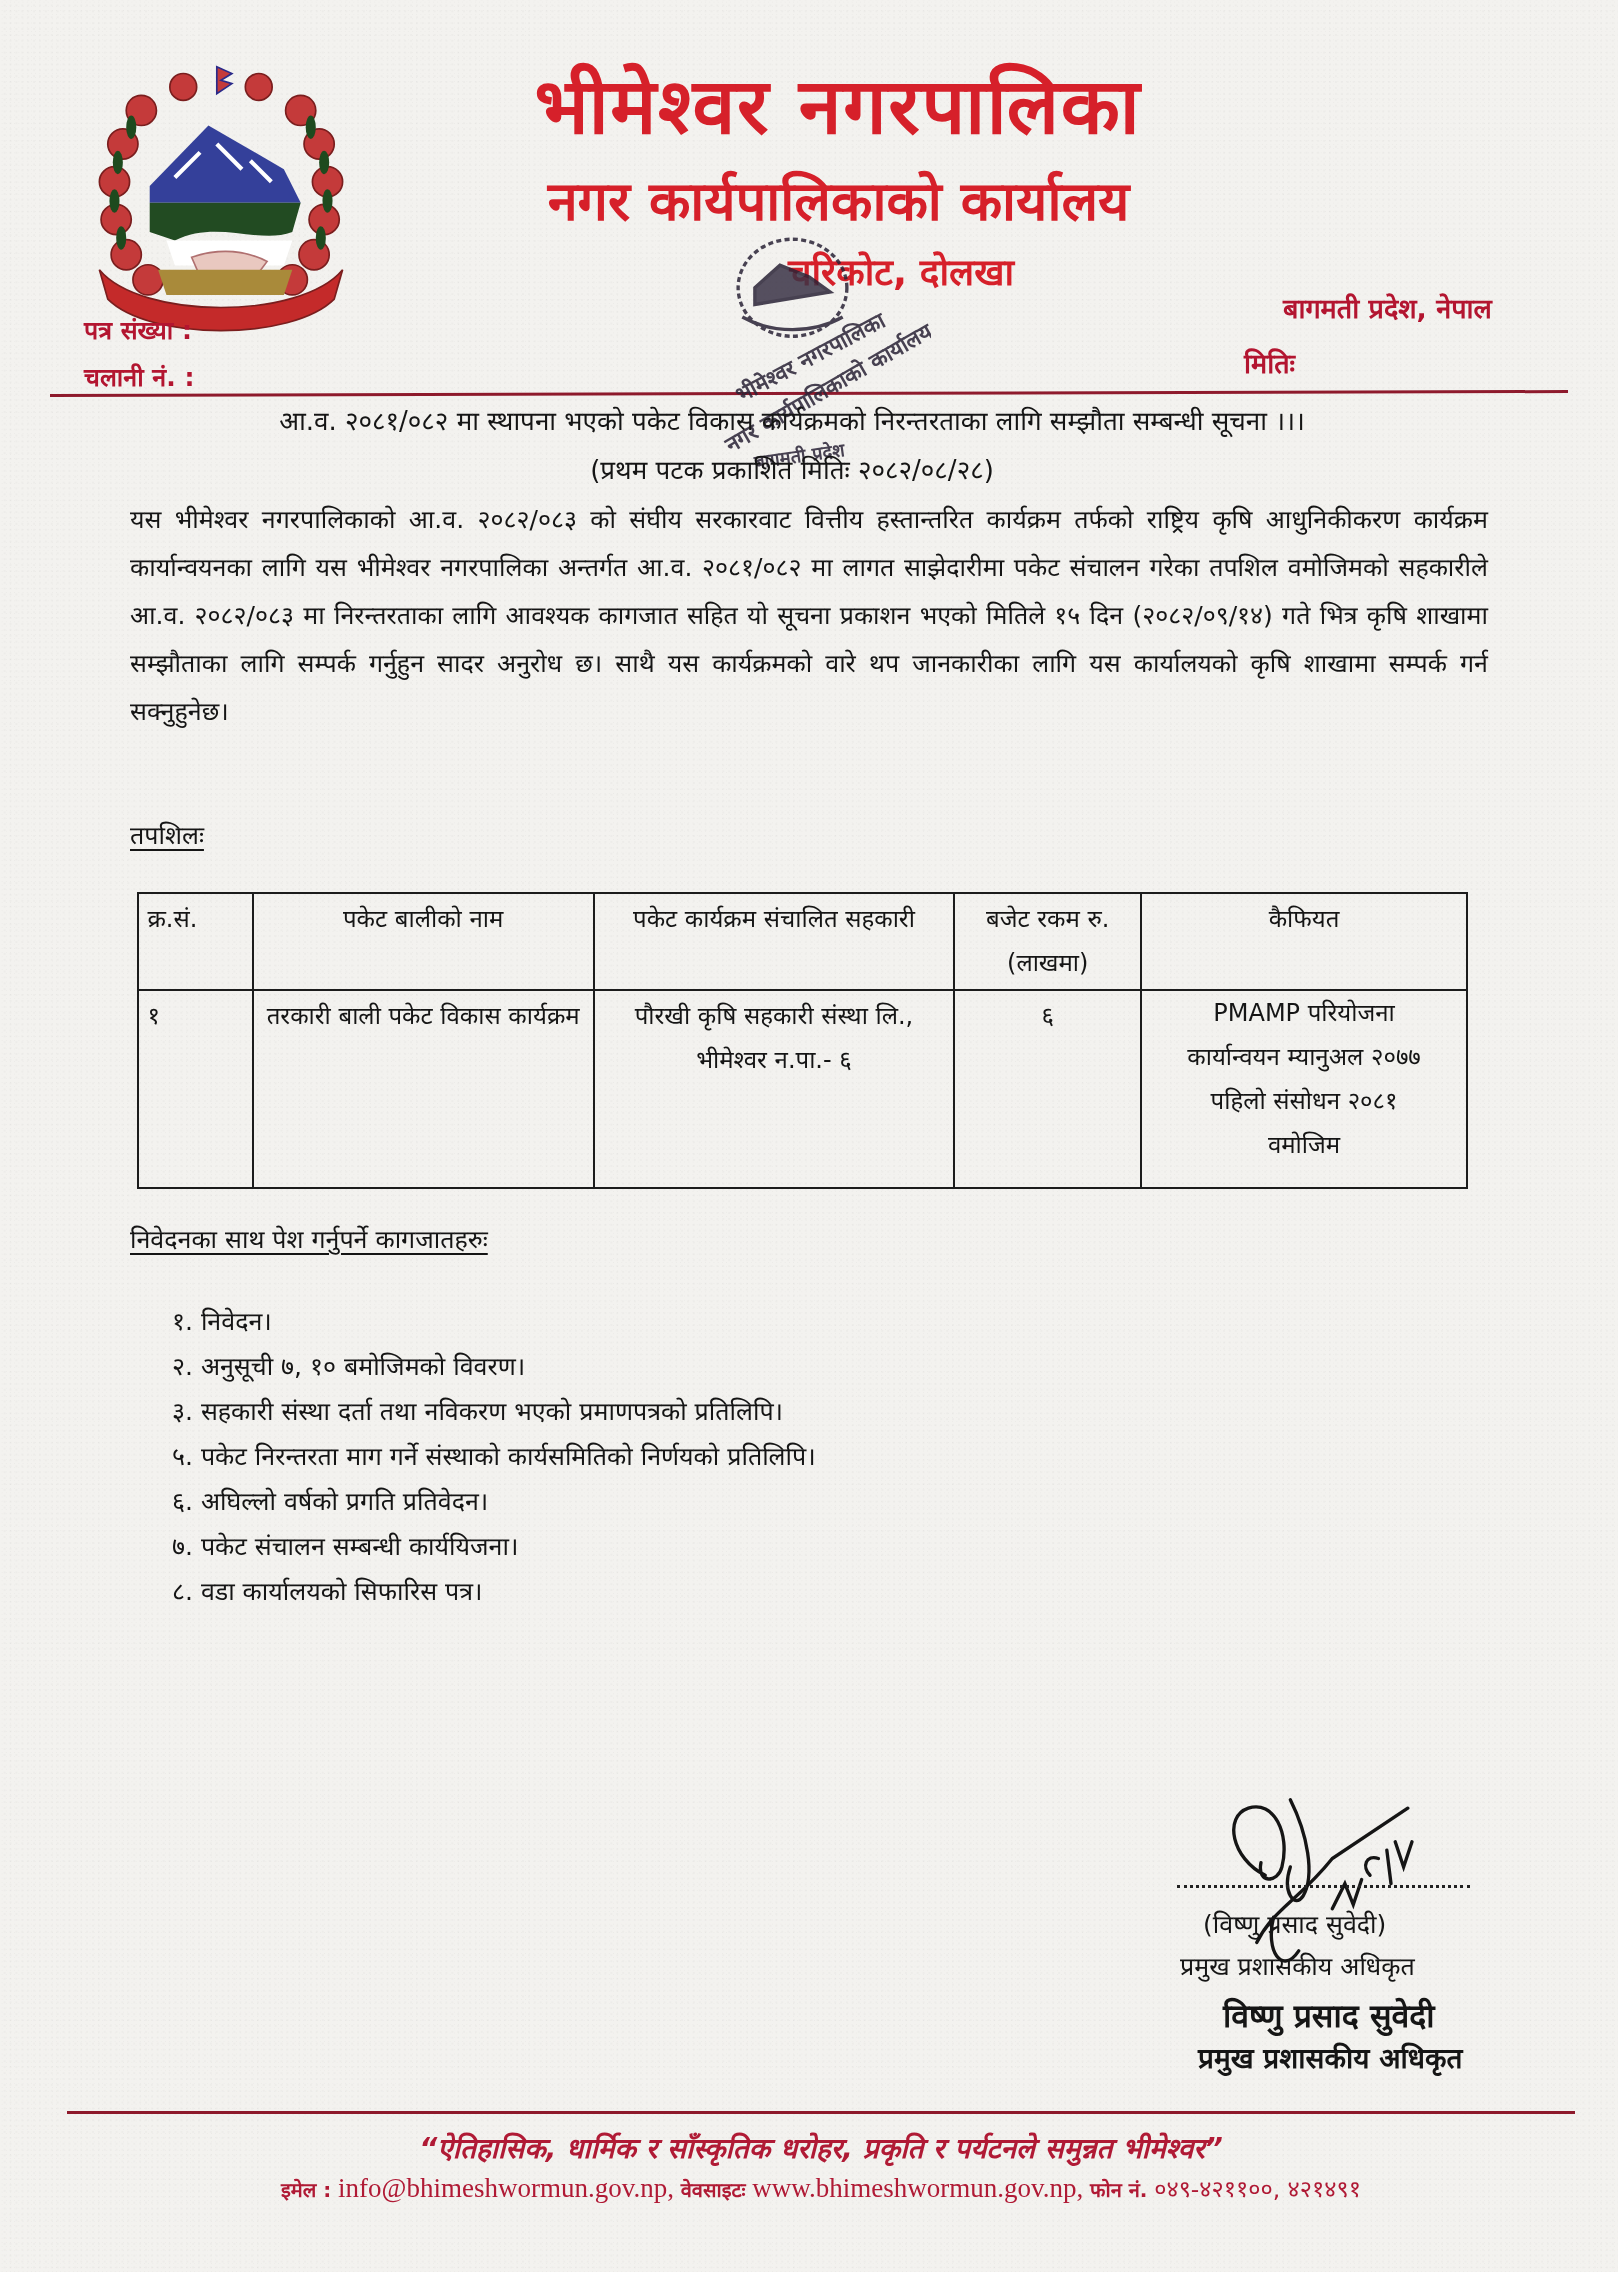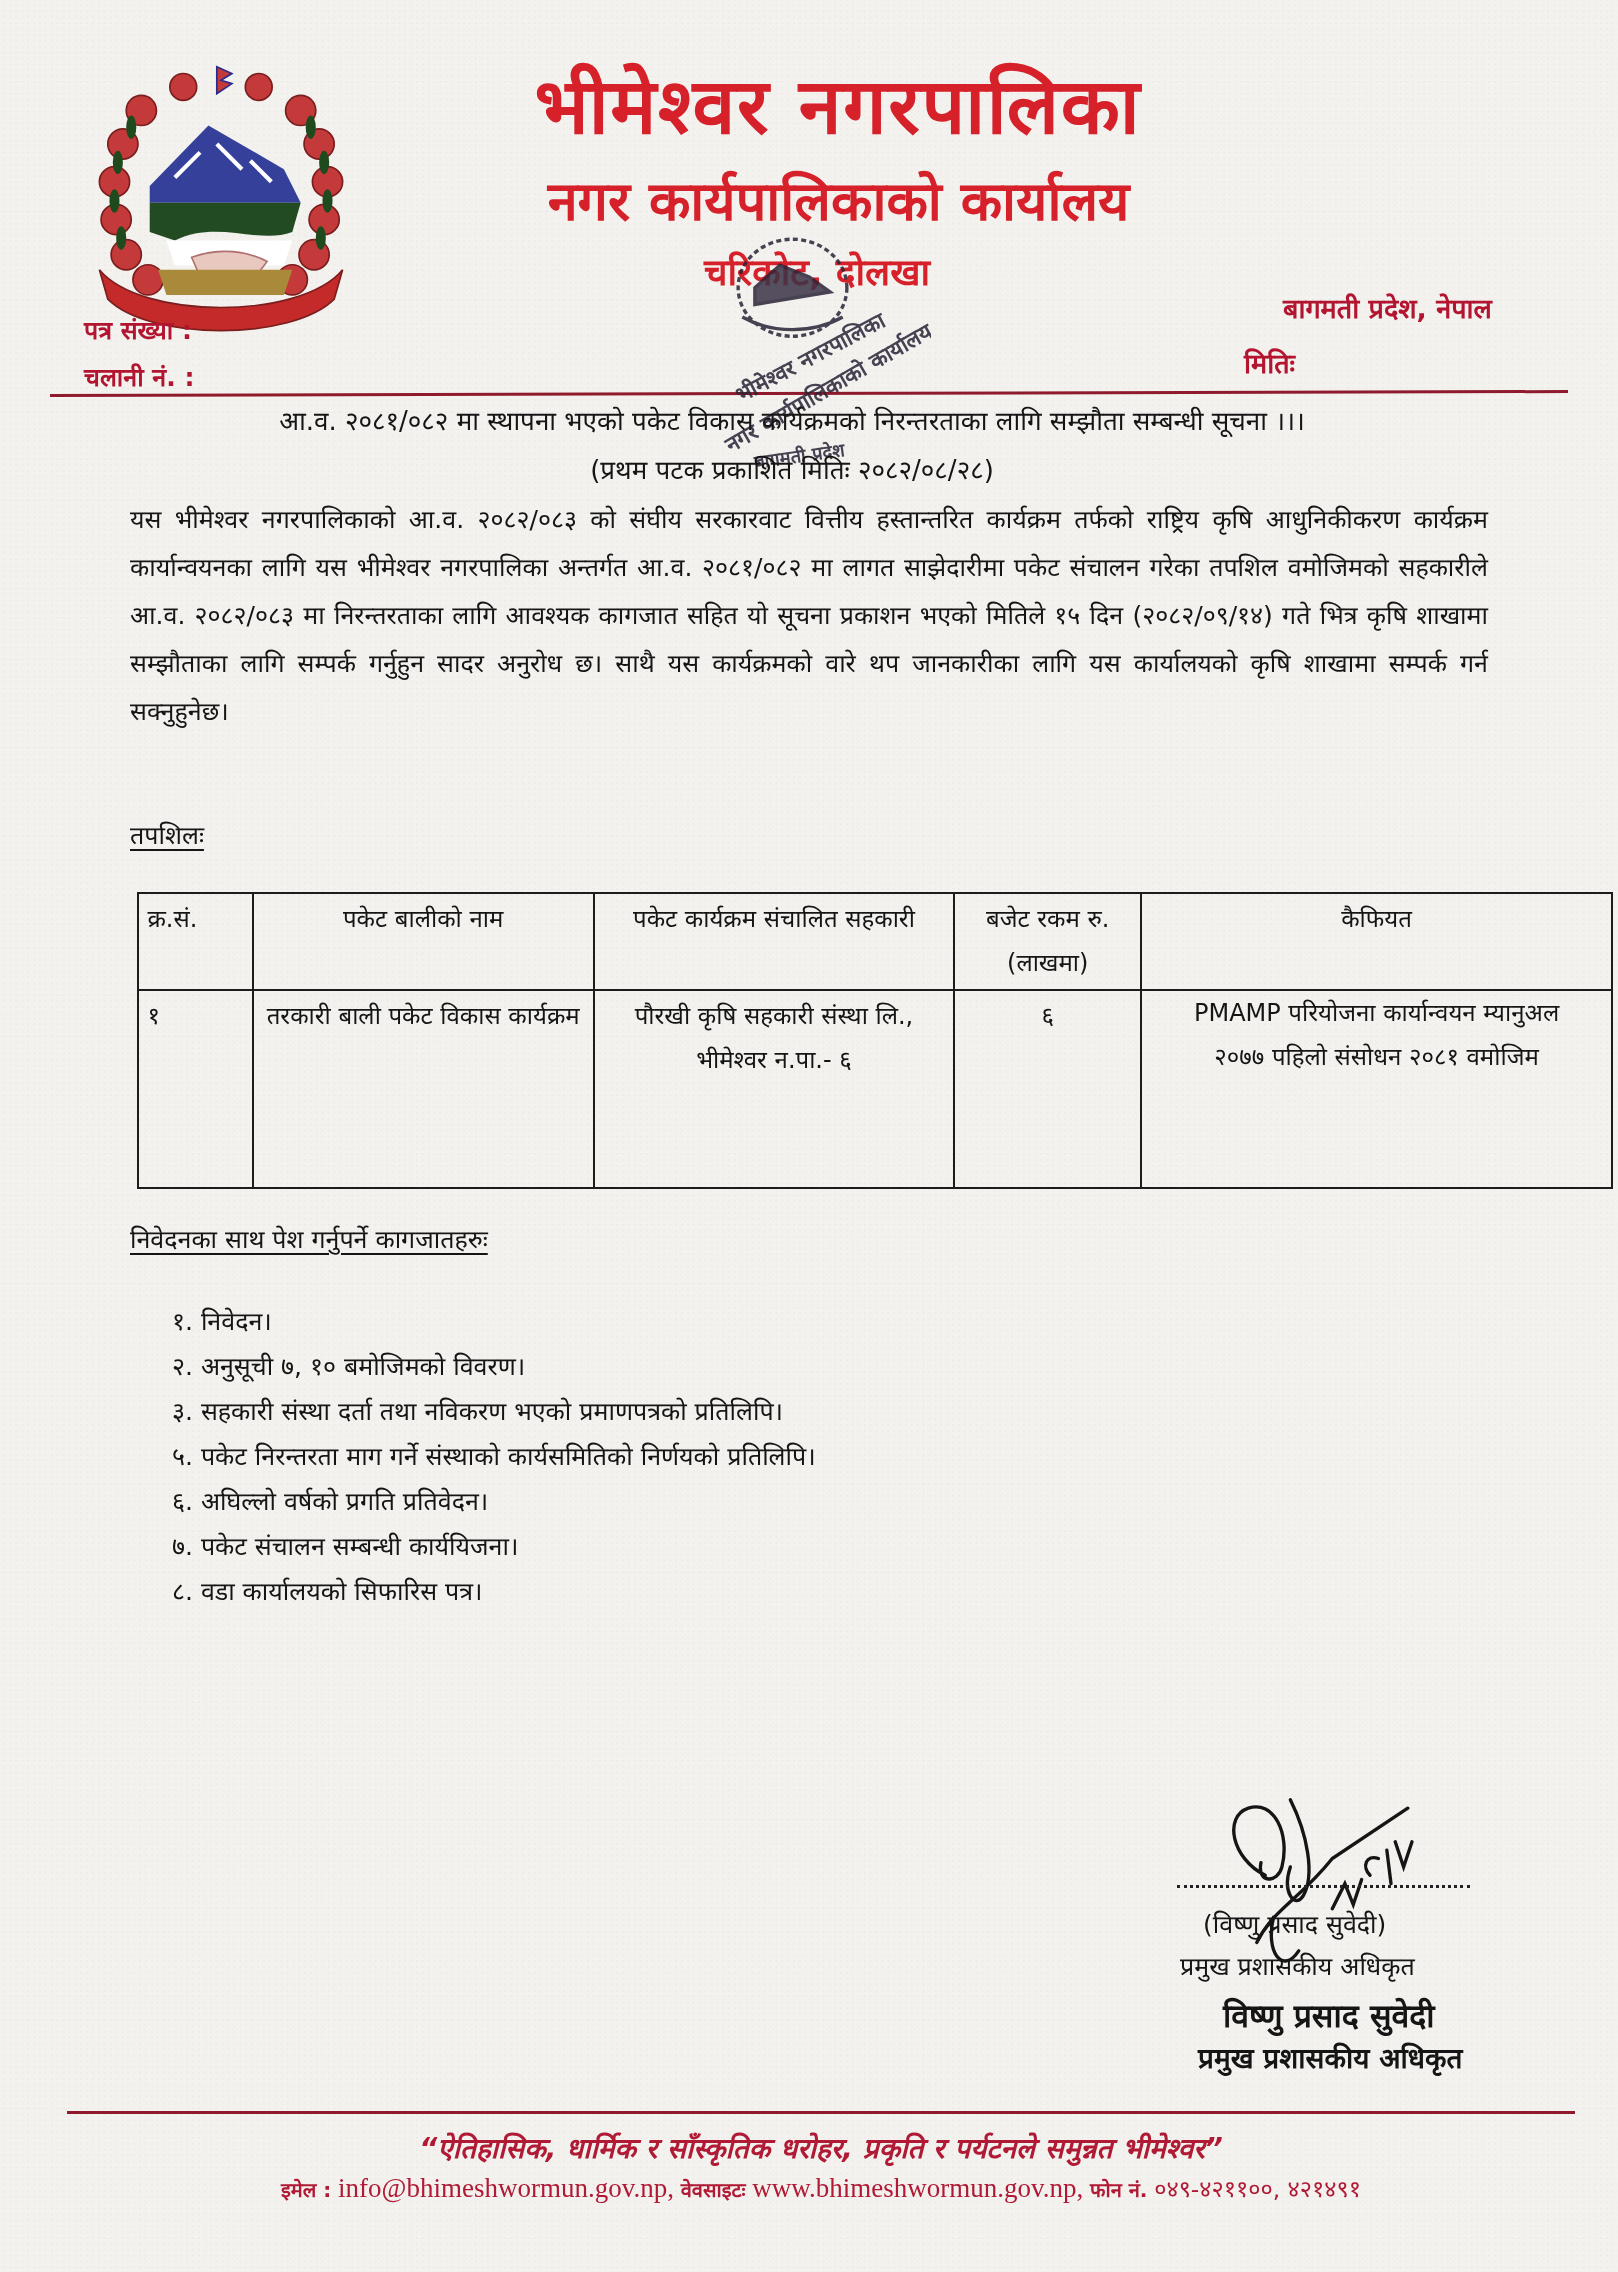--- a/index.html
+++ b/index.html
@@ -16,40 +16,40 @@
     }
     .abs { position: absolute; }
     .red { color: #d6202a; }
 
     
     #emblem { left: 91px; top: 60px; width: 260px; height: 277px; }
 
     
     .title1 { left: 436px; top: 65px; width: 804px; text-align: center; font-size: 77px; font-weight: bold; letter-spacing: 1.7px; line-height: 1.1; }
     .title2 { left: 453px; top: 172px; width: 771px; text-align: center; font-size: 54px; font-weight: bold; line-height: 1.1; }
-    .title3 { left: 620px; top: 245px; width: 394px; text-align: center; font-size: 37px; font-weight: bold; }
+    .title3 { left: 620px; top: 245px; width: 394px; text-align: right; font-size: 37px; font-weight: bold; }
 
     .meta-left { left: 84px; font-size: 25px; font-weight: bold; color: #b31530; }
     .meta-right { left: 1244px; font-size: 27px; font-weight: bold; color: #b31530; }
 
     .rule { left: 50px; width: 1518px; height: 2.5px; background: #8e1a2c; }
 
     
     #stamp { left: 654px; top: 225px; width: 277px; height: 251px; opacity: 0.85; }
 
     .subject { left: 84px; top: 402px; width: 1416px; text-align: center; font-size: 26px; }
     .subnote { left: 84px; top: 451px; width: 1416px; text-align: center; font-size: 26px; }
 
     .para { left: 130px; top: 496px; width: 1358px; font-size: 25px; line-height: 48px; text-align: justify; text-align-last: left; }
 
     .section-label { font-size: 25px; text-decoration: underline; text-underline-offset: 5px; }
 
     
     table.tbl {
-      position: absolute; left: 137px; top: 892px; width: 1476px;
+      position: absolute; left: 137px; top: 892px; width: 1331px;
       border-collapse: collapse; font-size: 24px; line-height: 44px;
     }
     table.tbl td, table.tbl th {
       border: 2.5px solid #1c1c1c; vertical-align: top; font-weight: normal;
       padding: 3.4px 8.4px; text-align: center;
     }
     table.tbl th { height: 80px; }
     table.tbl td { height: 189px; }
     table.tbl .c1 { width: 96px; text-align: left; }
     table.tbl .c2 { width: 322px; }

